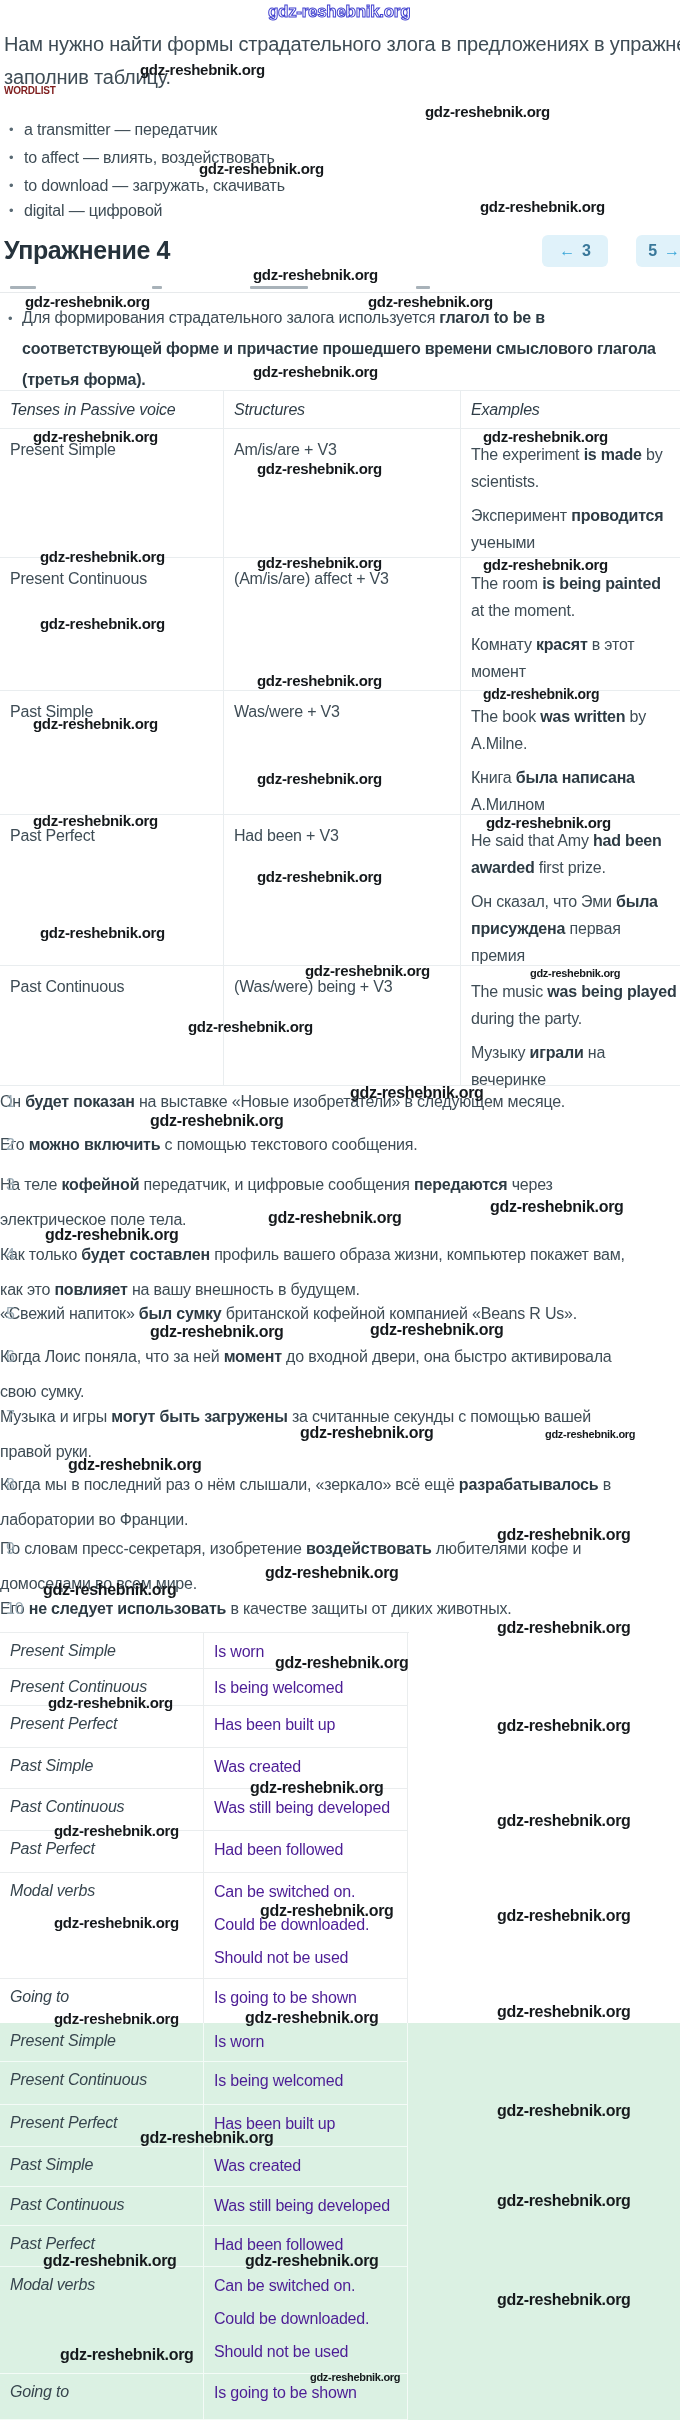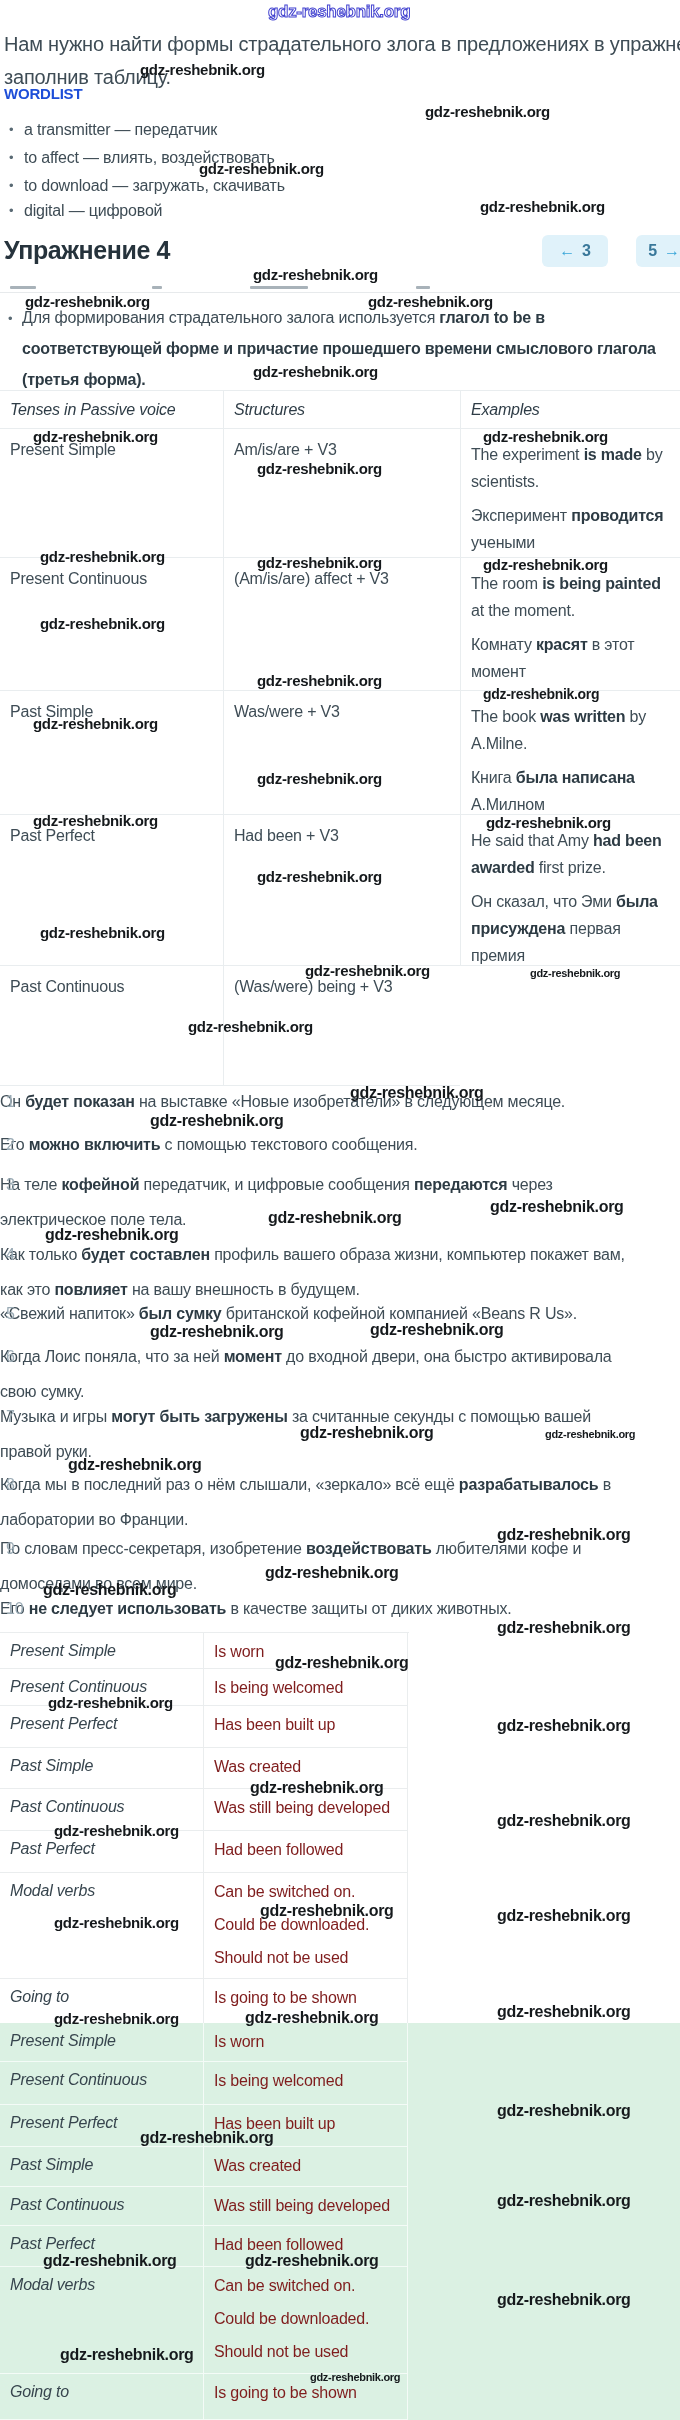--- a/index.html
+++ b/index.html
@@ -8,21 +8,21 @@
   .abs{position:absolute;}
   .nowrap{white-space:nowrap;}
   b,.bold{font-weight:700;color:#2d3b44;}
 
   
   .wm{position:absolute;font-weight:700;color:#15191c;letter-spacing:-0.3px;line-height:1;}
   .wm.blue{-webkit-text-stroke:1px #4343d0;color:rgba(255,255,255,0.05);font-weight:800;}
 
   
   #intro{left:4px;top:28px;font-size:20px;line-height:33px;}
-  #wordlist-title{left:4px;top:85px;font-size:15px;font-weight:800;color:#1d4ed8;}
+  #wordlist-title{left:4px;top:85px;font-size:10px;font-weight:800;color:#7f1d1d;}
   .bullet-item{position:absolute;left:24px;font-size:16px;}
   .bullet-dot{position:absolute;left:-15px;top:1px;color:#5a6a74;font-size:13px;}
 
   
   #ex-title{left:4px;top:236px;font-size:25px;font-weight:700;color:#26333c;letter-spacing:-0.4px;}
   .pagebtn{position:absolute;top:235px;height:32px;border-radius:6px;background:#e0f2fa;
            display:flex;align-items:center;justify-content:center;gap:7px;font-size:16px;}
   .pagebtn .arrow{color:#38a6d8;font-weight:700;}
   .pagebtn .num{color:#39789a;font-weight:700;}
   #btn-prev{left:542px;width:66px;}
@@ -42,21 +42,21 @@
   #t1>div.hd{font-style:italic;color:#2e3c46;padding-top:10px;}
   #t1 .ex p{margin:0 0 7px 0;line-height:27px;white-space:nowrap;}
 
   
   .sentence{position:absolute;left:0;width:680px;font-size:16px;line-height:35px;}
   .sentence .num{position:absolute;left:6px;top:0;width:22px;text-align:left;color:#9aabb5;}
   .sentence .txt{white-space:nowrap;}
 
   
   .ans{position:absolute;left:0;width:409px;display:grid;grid-template-columns:203px 205px;box-sizing:border-box;}
-  .ans>div{box-sizing:border-box;padding:9px 10px 0 10px;font-size:16px;color:#7f1d1d;}
+  .ans>div{box-sizing:border-box;padding:9px 10px 0 10px;font-size:16px;color:#4c1d95;}
   .ans>div.tn{font-style:italic;color:#37454e;}
   .ans>div.fm p{margin:0 0 13px 0;line-height:20px;white-space:nowrap;}
   #t2{top:1632px;border-top:1px solid #eaedee;}
   #t2>div{border-bottom:1px solid #eaedee;}
   #t2>div.fm{border-left:1px solid #eaedee;border-right:1px solid #eaedee;}
   #green-band{left:0;top:2023px;width:680px;height:397px;background:#dbf1e3;}
   #t3{top:2023px;}
   #t3>div{border-bottom:1px solid rgba(255,255,255,0.7);}
   #t3>div.fm{border-left:1px solid rgba(255,255,255,0.7);border-right:1px solid rgba(255,255,255,0.7);}
 </style>
@@ -118,20 +118,24 @@
         <p>Книга <b>была написана</b><br>А.Милном</p>
       </div>
       <div class="c1">Past Perfect</div>
       <div class="c2">Had been + V3</div>
       <div class="c3 ex">
         <p>He said that Amy <b>had been<br>awarded</b> first prize.</p>
         <p>Он сказал, что Эми <b>была<br>присуждена</b> первая<br>премия</p>
       </div>
       <div class="c1">Past Continuous</div>
       <div class="c2">(Was/were) being + V3</div>
+      <div class="c3 ex">
+        <p>The music <b>was being played</b><br>during the party.</p>
+        <p>Музыку <b>играли</b> на<br>вечеринке</p>
+      </div>
     </div>
 
   <div id="sentences">
       <div class="sentence" style="top: 1084px;">
         <span class="num">1</span>
         <div class="txt">Он <b>будет показан</b> на выставке «Новые изобретатели» в следующем месяце.</div>
       </div>
       <div class="sentence" style="top: 1127px;">
         <span class="num">2</span>
         <div class="txt">Его <b>можно включить</b> с помощью текстового сообщения.</div>

